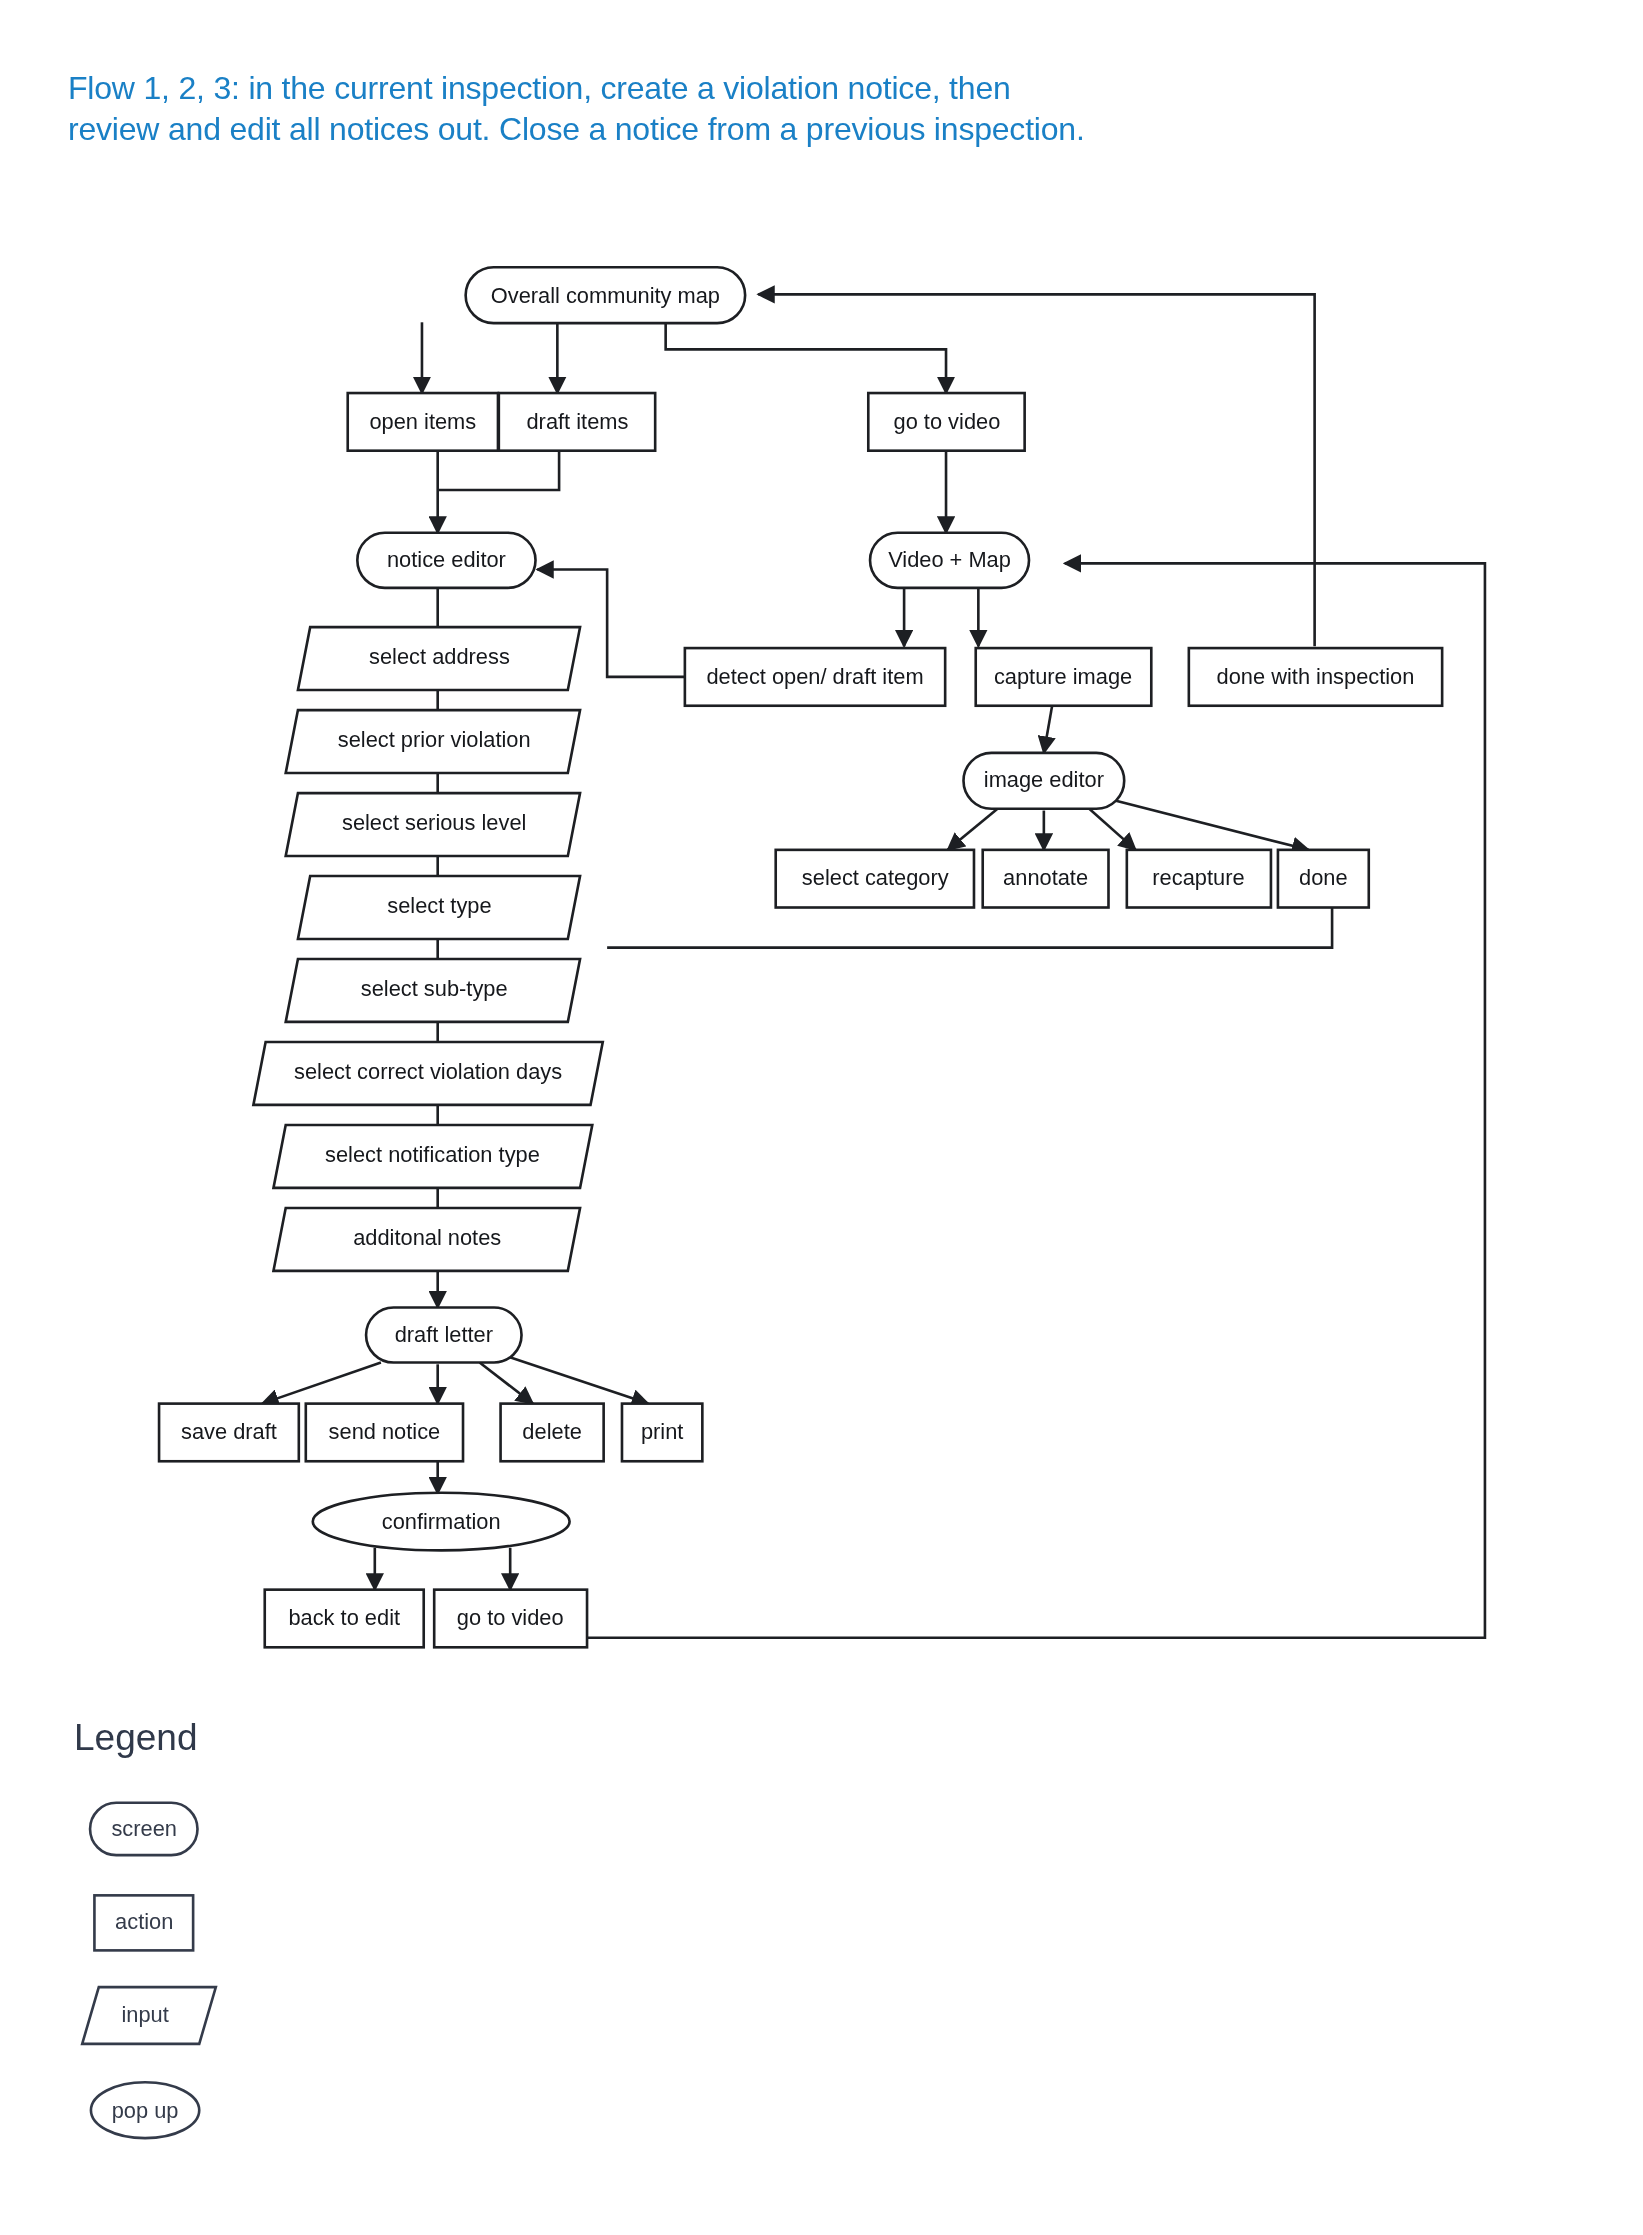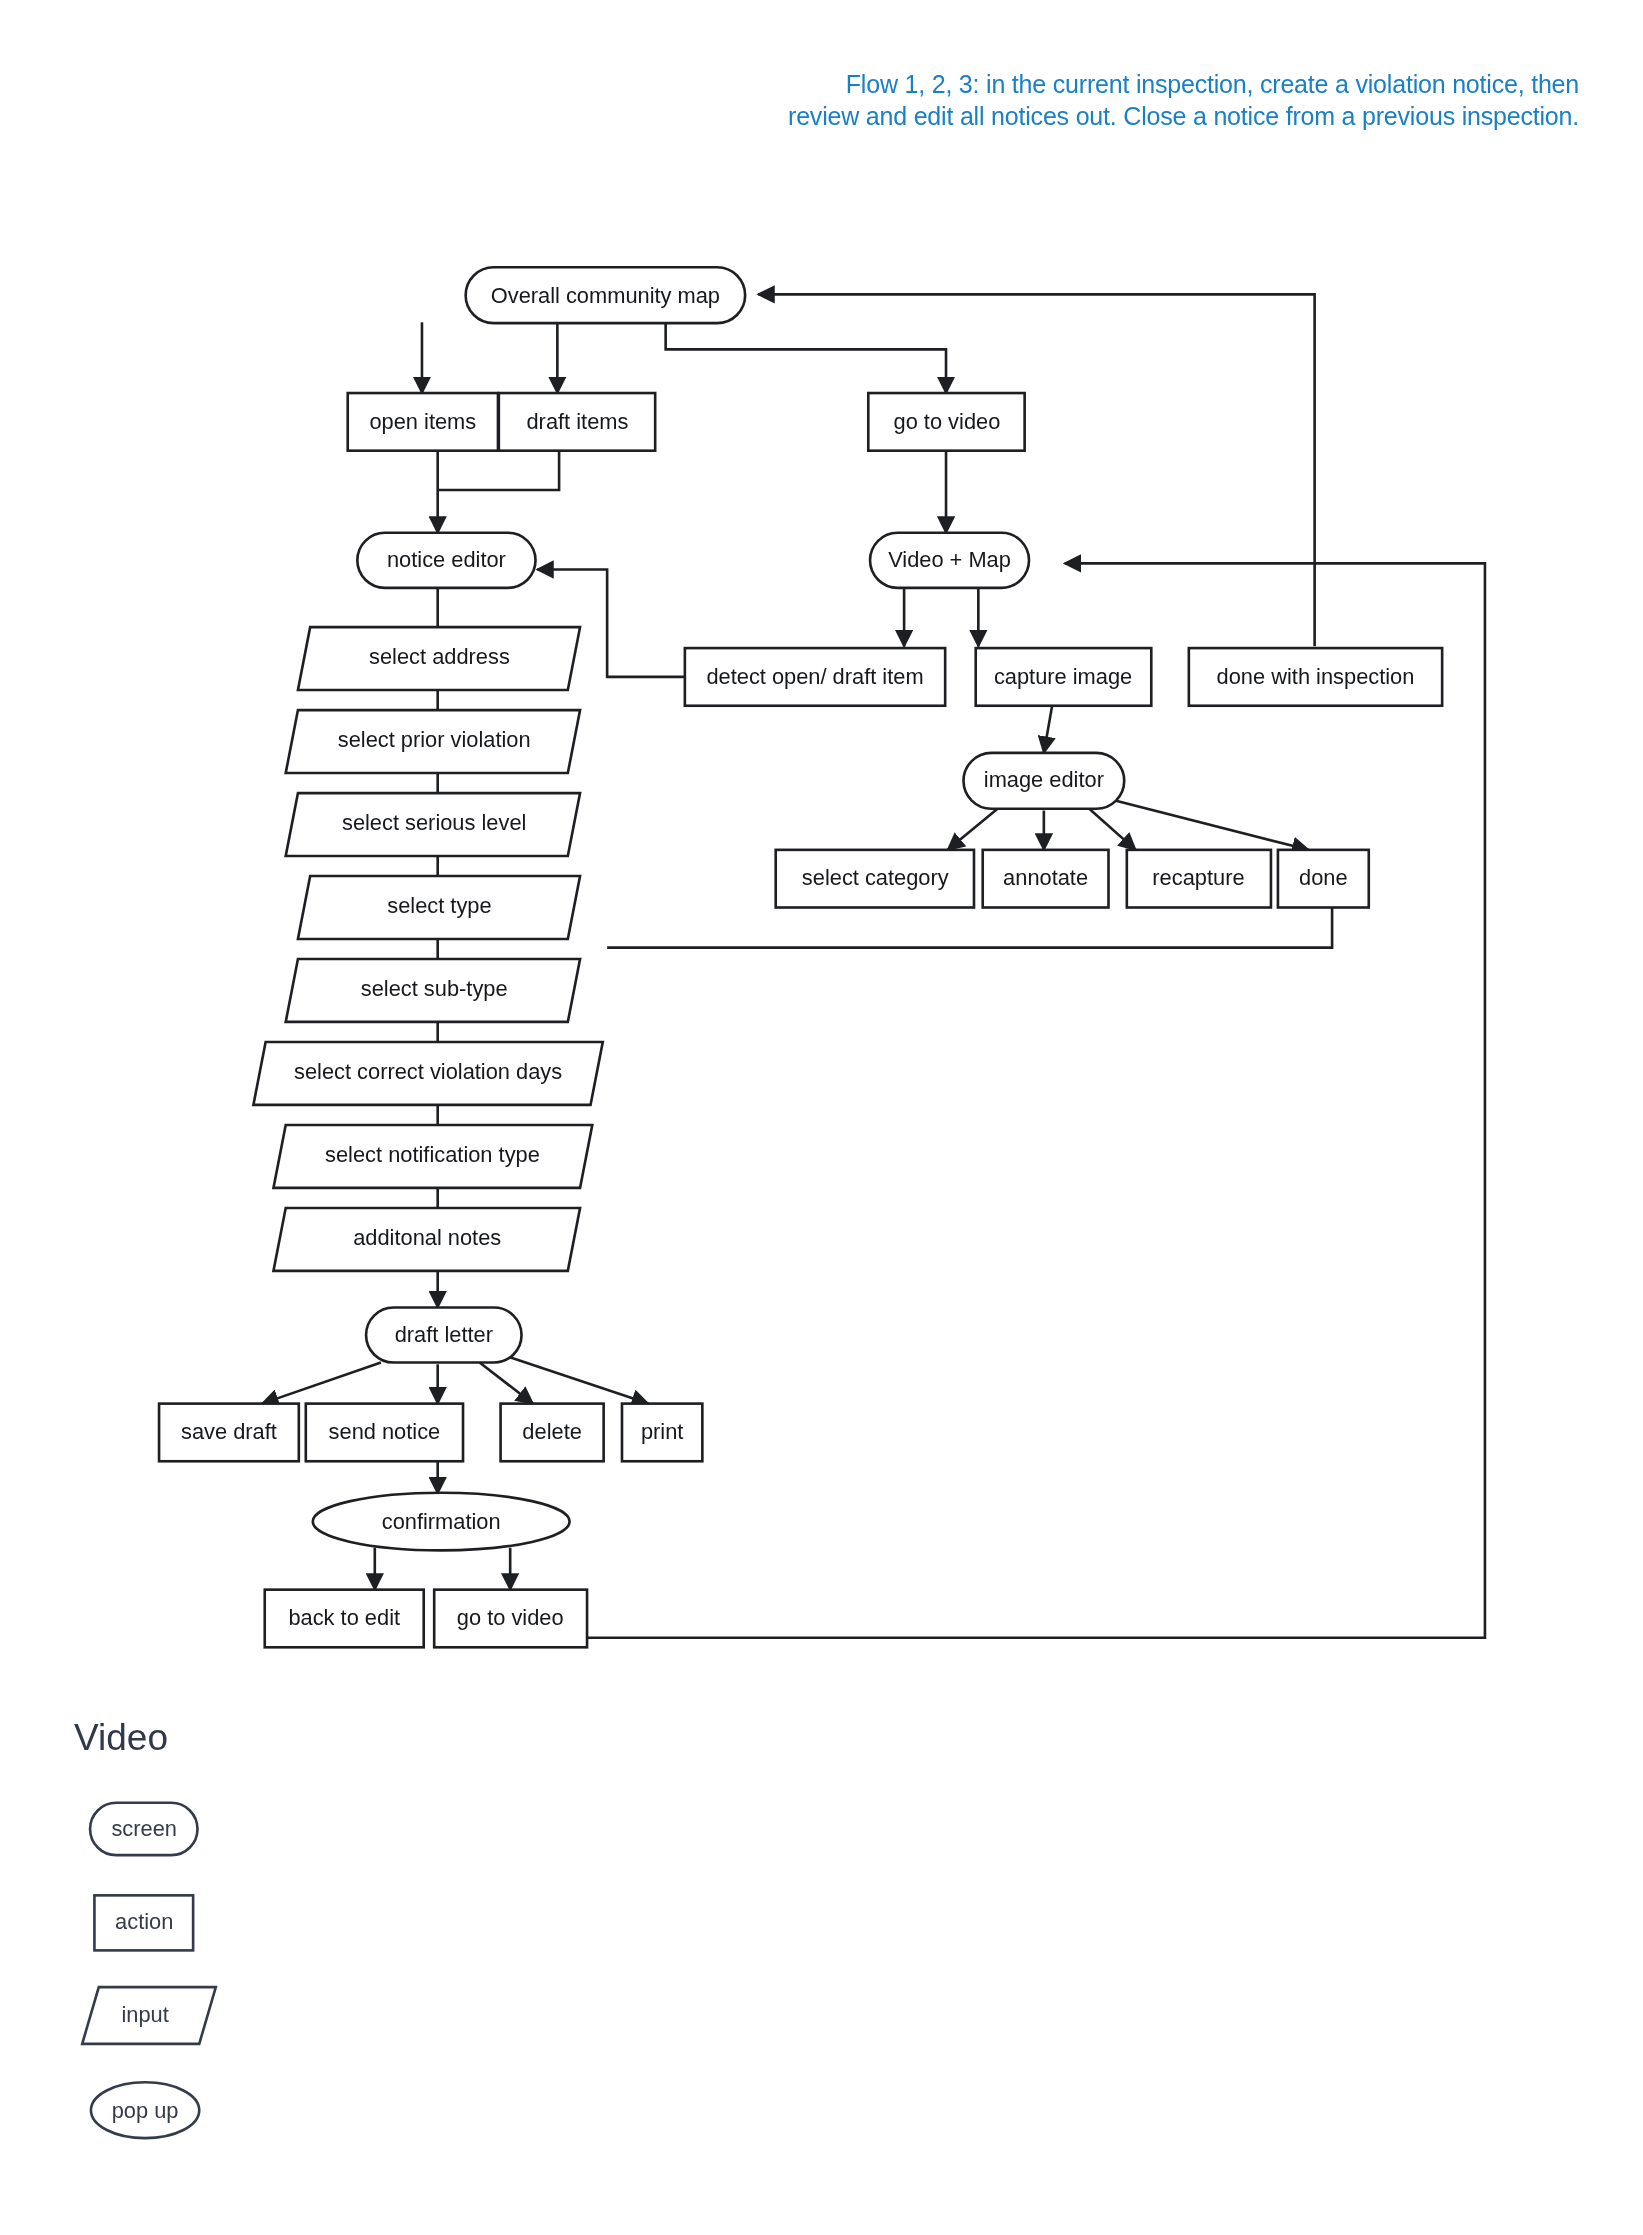--- a/index.html
+++ b/index.html
@@ -13,25 +13,24 @@
     position: relative;
     font-family: "Liberation Sans", sans-serif;
     overflow: hidden;
   }
   #page-title {
     position: absolute;
     left: 68px;
     top: 68px;
     width: 1511px;
     color: #1a80c6;
-    font-size: 25px;
+    font-size: 32px;
     line-height: 1.28;
     font-weight: 400;
     letter-spacing: -0.2px;
-    text-align: right;
   }
   #legend-heading {
     position: absolute;
     left: 74px;
     top: 1717px;
     color: #30394a;
     font-size: 37px;
     font-weight: 400;
   }
   svg.flow {
@@ -72,21 +71,21 @@
   }
 </style>
 </head>
 <body>
 
 <div id="page-title">
   <div>Flow 1, 2, 3: in the current inspection, create a violation notice, then</div>
   <div>review and edit all notices out. Close a notice from a previous inspection.</div>
 </div>
 
-<div id="legend-heading">Video</div>
+<div id="legend-heading">Legend</div>
 
 <svg class="flow" viewBox="0 0 1882 2560">
   <defs>
     <marker id="arw" viewBox="0 0 10 10" refX="9" refY="5" markerWidth="7" markerHeight="7" orient="auto-start-reverse">
       <path d="M 0 0 L 10 5 L 0 10 z" fill="#1d1f23"></path>
     </marker>
   </defs>
 
   <g>
 

